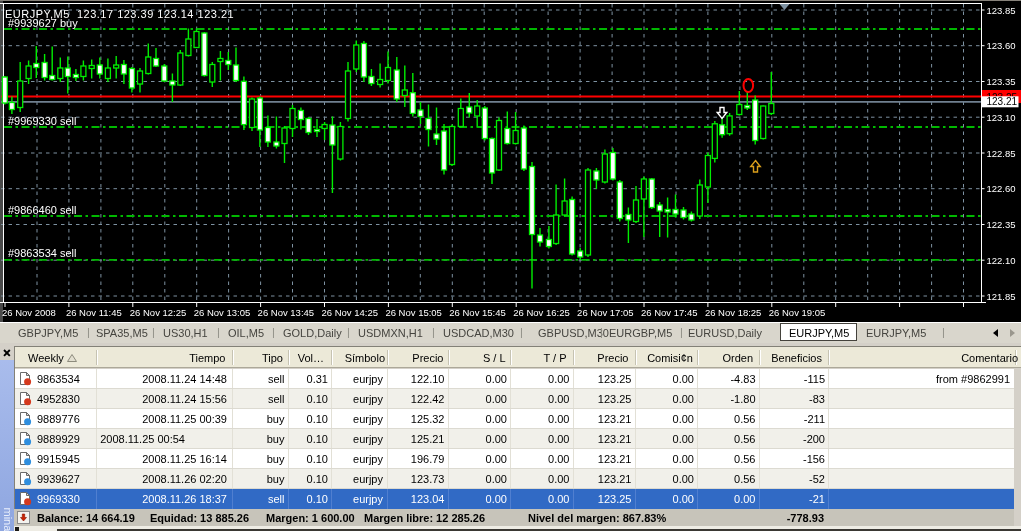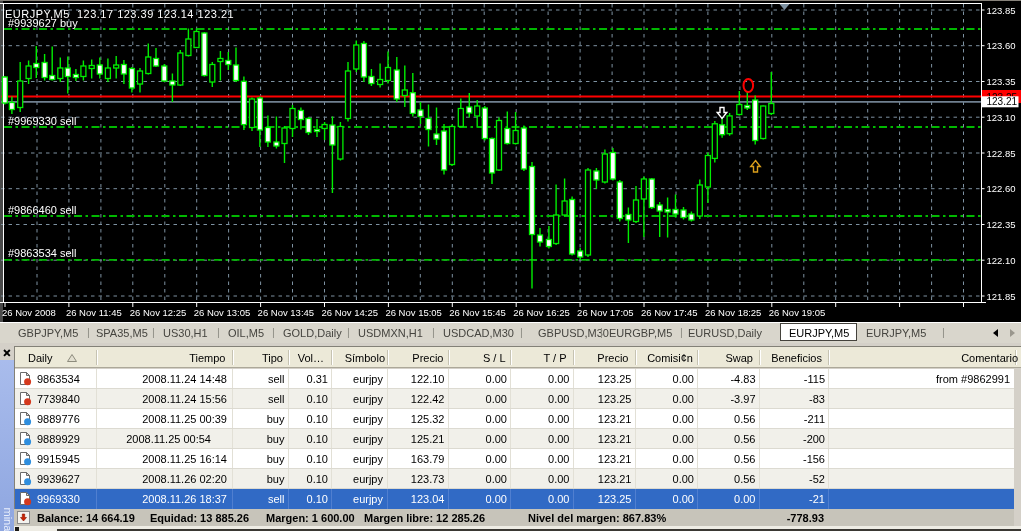--- a/index.html
+++ b/index.html
@@ -388,34 +388,34 @@
 <div style="position:absolute;left:634.5px;top:350px;width:1px;height:15px;background:#c6c3b2"></div>
 <div style="position:absolute;left:635.5px;top:350px;width:1px;height:15px;background:#fff"></div>
 <div style="position:absolute;left:697px;top:350px;width:1px;height:15px;background:#c6c3b2"></div>
 <div style="position:absolute;left:698px;top:350px;width:1px;height:15px;background:#fff"></div>
 <div style="position:absolute;left:758.5px;top:350px;width:1px;height:15px;background:#c6c3b2"></div>
 <div style="position:absolute;left:759.5px;top:350px;width:1px;height:15px;background:#fff"></div>
 <div style="position:absolute;left:828px;top:350px;width:1px;height:15px;background:#c6c3b2"></div>
 <div style="position:absolute;left:829px;top:350px;width:1px;height:15px;background:#fff"></div>
 <div style="position:absolute;left:1014.5px;top:350px;width:1px;height:15px;background:#c6c3b2"></div>
 <div style="position:absolute;left:1015.5px;top:350px;width:1px;height:15px;background:#fff"></div>
-<div class="c" style="left:28px;top:352px">Daily</div>
+<div class="c" style="left:28px;top:352px">Weekly</div>
 <svg style="position:absolute;left:66px;top:353px" width="12" height="10">
     <path d="M6,1.5 L10.5,8.5 L1.5,8.5 Z" fill="#e2dfd0" stroke="#8d8b7d" stroke-width="1"></path>
   </svg>
 <div class="c r" style="right:795.5px;top:352px">Tiempo</div>
 <div class="c r" style="right:738px;top:352px">Tipo</div>
 <div class="c r" style="right:697px;top:352px">Vol…</div>
 <div class="c r" style="right:636px;top:352px">Símbolo</div>
 <div class="c r" style="right:577.5px;top:352px">Precio</div>
 <div class="c r" style="right:515.5px;top:352px">S / L</div>
 <div class="c r" style="right:454.5px;top:352px">T / P</div>
 <div class="c r" style="right:392.5px;top:352px">Precio</div>
 <div class="c r" style="right:328px;top:352px">Comisi¢n</div>
-<div class="c r" style="right:268px;top:352px">Swap</div>
+<div class="c r" style="right:268px;top:352px">Orden</div>
 <div class="c r" style="right:199px;top:352px">Beneficios</div>
 <div class="c r" style="right:3px;top:352px">Comentario</div>
 <div style="position:absolute;left:15px;top:369px;width:999px;height:20px;background:#fff"></div>
 <div style="position:absolute;left:95.5px;top:369px;width:1px;height:20px;background:#e2e0d6"></div>
 <div style="position:absolute;left:232px;top:369px;width:1px;height:20px;background:#e2e0d6"></div>
 <div style="position:absolute;left:287.5px;top:369px;width:1px;height:20px;background:#e2e0d6"></div>
 <div style="position:absolute;left:331px;top:369px;width:1px;height:20px;background:#e2e0d6"></div>
 <div style="position:absolute;left:386.5px;top:369px;width:1px;height:20px;background:#e2e0d6"></div>
 <div style="position:absolute;left:447.5px;top:369px;width:1px;height:20px;background:#e2e0d6"></div>
 <div style="position:absolute;left:510px;top:369px;width:1px;height:20px;background:#e2e0d6"></div>
@@ -454,31 +454,31 @@
 <div style="position:absolute;left:572.5px;top:389px;width:1px;height:20px;background:#e2e0d6"></div>
 <div style="position:absolute;left:634.5px;top:389px;width:1px;height:20px;background:#e2e0d6"></div>
 <div style="position:absolute;left:697px;top:389px;width:1px;height:20px;background:#e2e0d6"></div>
 <div style="position:absolute;left:758.5px;top:389px;width:1px;height:20px;background:#e2e0d6"></div>
 <div style="position:absolute;left:828px;top:389px;width:1px;height:20px;background:#e2e0d6"></div>
 <svg style="position:absolute;left:17.5px;top:391px" width="14" height="15">
     <path d="M2.5,1.5 h6 l3,3 v9 h-9 z" fill="#fff" stroke="#6b6b6b"></path>
     <path d="M8.5,1.5 l3,3 h-3 z" fill="#e0e0e0" stroke="#6b6b6b"></path>
     <circle cx="9.6" cy="10.8" r="3.5" fill="#d5391d"></circle>
   </svg>
-<div class="c" style="left:37px;top:393px;color:#000">7739840</div>
+<div class="c" style="left:37px;top:393px;color:#000">4952830</div>
 <div class="c r" style="right:794px;top:393px;color:#000">2008.11.24 15:56</div>
 <div class="c r" style="right:736.5px;top:393px;color:#000">sell</div>
 <div class="c r" style="right:693px;top:393px;color:#000">0.10</div>
 <div class="c r" style="right:638px;top:393px;color:#000">eurjpy</div>
 <div class="c r" style="right:576.5px;top:393px;color:#000">122.42</div>
 <div class="c r" style="right:514px;top:393px;color:#000">0.00</div>
 <div class="c r" style="right:451.5px;top:393px;color:#000">0.00</div>
 <div class="c r" style="right:389.5px;top:393px;color:#000">123.25</div>
 <div class="c r" style="right:327px;top:393px;color:#000">0.00</div>
-<div class="c r" style="right:265.5px;top:393px;color:#000">-3.97</div>
+<div class="c r" style="right:265.5px;top:393px;color:#000">-1.80</div>
 <div class="c r" style="right:196px;top:393px;color:#000">-83</div>
 <div style="position:absolute;left:15px;top:408px;width:999px;height:1px;background:#dcdad1"></div>
 <div style="position:absolute;left:15px;top:409px;width:999px;height:20px;background:#fff"></div>
 <div style="position:absolute;left:95.5px;top:409px;width:1px;height:20px;background:#e2e0d6"></div>
 <div style="position:absolute;left:232px;top:409px;width:1px;height:20px;background:#e2e0d6"></div>
 <div style="position:absolute;left:287.5px;top:409px;width:1px;height:20px;background:#e2e0d6"></div>
 <div style="position:absolute;left:331px;top:409px;width:1px;height:20px;background:#e2e0d6"></div>
 <div style="position:absolute;left:386.5px;top:409px;width:1px;height:20px;background:#e2e0d6"></div>
 <div style="position:absolute;left:447.5px;top:409px;width:1px;height:20px;background:#e2e0d6"></div>
 <div style="position:absolute;left:510px;top:409px;width:1px;height:20px;background:#e2e0d6"></div>
@@ -517,21 +517,21 @@
 <div style="position:absolute;left:634.5px;top:429px;width:1px;height:20px;background:#e2e0d6"></div>
 <div style="position:absolute;left:697px;top:429px;width:1px;height:20px;background:#e2e0d6"></div>
 <div style="position:absolute;left:758.5px;top:429px;width:1px;height:20px;background:#e2e0d6"></div>
 <div style="position:absolute;left:828px;top:429px;width:1px;height:20px;background:#e2e0d6"></div>
 <svg style="position:absolute;left:17.5px;top:431px" width="14" height="15">
     <path d="M2.5,1.5 h6 l3,3 v9 h-9 z" fill="#fff" stroke="#6b6b6b"></path>
     <path d="M8.5,1.5 l3,3 h-3 z" fill="#e0e0e0" stroke="#6b6b6b"></path>
     <circle cx="9.6" cy="10.8" r="3.5" fill="#2e8ede"></circle>
   </svg>
 <div class="c" style="left:37px;top:433px;color:#000">9889929</div>
-<div class="c r" style="right:810px;top:433px;color:#000">2008.11.25 00:54</div>
+<div class="c r" style="right:836px;top:433px;color:#000">2008.11.25 00:54</div>
 <div class="c r" style="right:736.5px;top:433px;color:#000">buy</div>
 <div class="c r" style="right:693px;top:433px;color:#000">0.10</div>
 <div class="c r" style="right:638px;top:433px;color:#000">eurjpy</div>
 <div class="c r" style="right:576.5px;top:433px;color:#000">125.21</div>
 <div class="c r" style="right:514px;top:433px;color:#000">0.00</div>
 <div class="c r" style="right:451.5px;top:433px;color:#000">0.00</div>
 <div class="c r" style="right:389.5px;top:433px;color:#000">123.21</div>
 <div class="c r" style="right:327px;top:433px;color:#000">0.00</div>
 <div class="c r" style="right:265.5px;top:433px;color:#000">0.56</div>
 <div class="c r" style="right:196px;top:433px;color:#000">-200</div>
@@ -552,21 +552,21 @@
 <svg style="position:absolute;left:17.5px;top:451px" width="14" height="15">
     <path d="M2.5,1.5 h6 l3,3 v9 h-9 z" fill="#fff" stroke="#6b6b6b"></path>
     <path d="M8.5,1.5 l3,3 h-3 z" fill="#e0e0e0" stroke="#6b6b6b"></path>
     <circle cx="9.6" cy="10.8" r="3.5" fill="#2e8ede"></circle>
   </svg>
 <div class="c" style="left:37px;top:453px;color:#000">9915945</div>
 <div class="c r" style="right:794px;top:453px;color:#000">2008.11.25 16:14</div>
 <div class="c r" style="right:736.5px;top:453px;color:#000">buy</div>
 <div class="c r" style="right:693px;top:453px;color:#000">0.10</div>
 <div class="c r" style="right:638px;top:453px;color:#000">eurjpy</div>
-<div class="c r" style="right:576.5px;top:453px;color:#000">163.79</div>
+<div class="c r" style="right:576.5px;top:453px;color:#000">196.79</div>
 <div class="c r" style="right:514px;top:453px;color:#000">0.00</div>
 <div class="c r" style="right:451.5px;top:453px;color:#000">0.00</div>
 <div class="c r" style="right:389.5px;top:453px;color:#000">123.21</div>
 <div class="c r" style="right:327px;top:453px;color:#000">0.00</div>
 <div class="c r" style="right:265.5px;top:453px;color:#000">0.56</div>
 <div class="c r" style="right:196px;top:453px;color:#000">-156</div>
 <div style="position:absolute;left:15px;top:468px;width:999px;height:1px;background:#dcdad1"></div>
 <div style="position:absolute;left:15px;top:469px;width:999px;height:20px;background:#F1F0EA"></div>
 <div style="position:absolute;left:95.5px;top:469px;width:1px;height:20px;background:#e2e0d6"></div>
 <div style="position:absolute;left:232px;top:469px;width:1px;height:20px;background:#e2e0d6"></div>

